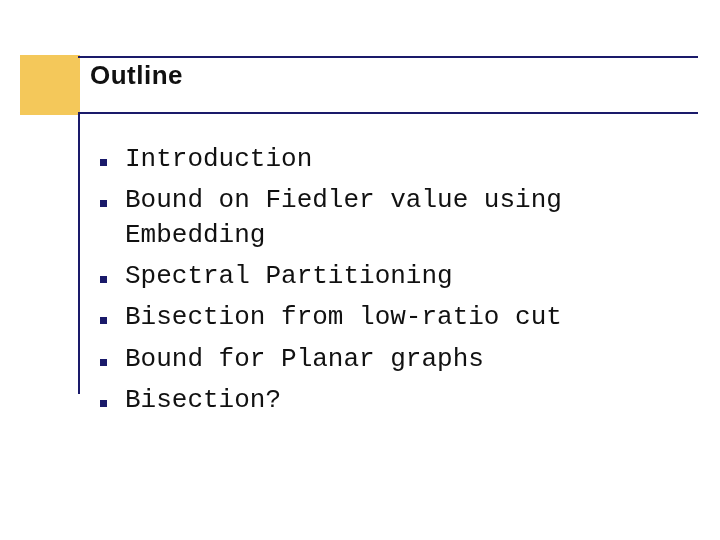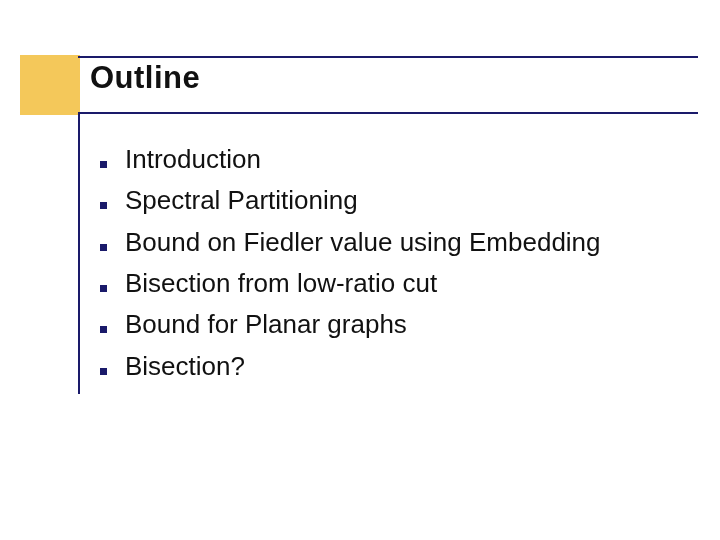--- a/index.html
+++ b/index.html
@@ -34,21 +34,21 @@
       left: 78px;
       right: 22px;
       height: 2px;
       background: #1a1a6a;
       z-index: 2;
     }
     .title {
       position: absolute;
       top: 60px;
       left: 90px;
-      font-size: 31px;
+      font-size: 26px;
       color: #111;
       font-family: Verdana, Geneva, sans-serif;
       letter-spacing: 0.5px;
       z-index: 3;
     }
     .accent-vline {
       position: absolute;
       top: 114px;
       left: 78px;
       width: 2px;
@@ -72,44 +72,44 @@
       height: 7px;
       background: #1a1a6a;
       margin-right: 18px;
       margin-top: 13px;
       flex-shrink: 0;
     }
     .item-text {
       font-size: 26px;
       color: #111;
       line-height: 1.32;
-      font-family: Liberation Sans, sans-serif;
+      font-family: Liberation Mono, monospace;
     }
   </style>
 </head>
 <body>
 
 <div class="accent-box"></div>
 <div class="title-line-top"></div>
 <h1 class="title">Outline</h1>
 <div class="title-line-bottom"></div>
 <div class="accent-vline"></div>
 
 <div class="content">
   <div class="item">
     <div class="bullet"></div>
     <div class="item-text">Introduction</div>
   </div>
   <div class="item">
     <div class="bullet"></div>
-    <div class="item-text">Spectral Partitioning</div>
+    <div class="item-text">Bound on Fiedler value using Embedding</div>
   </div>
   <div class="item">
     <div class="bullet"></div>
-    <div class="item-text">Bound on Fiedler value using Embedding</div>
+    <div class="item-text">Spectral Partitioning</div>
   </div>
   <div class="item">
     <div class="bullet"></div>
     <div class="item-text">Bisection from low-ratio cut</div>
   </div>
   <div class="item">
     <div class="bullet"></div>
     <div class="item-text">Bound for Planar graphs</div>
   </div>
   <div class="item">

